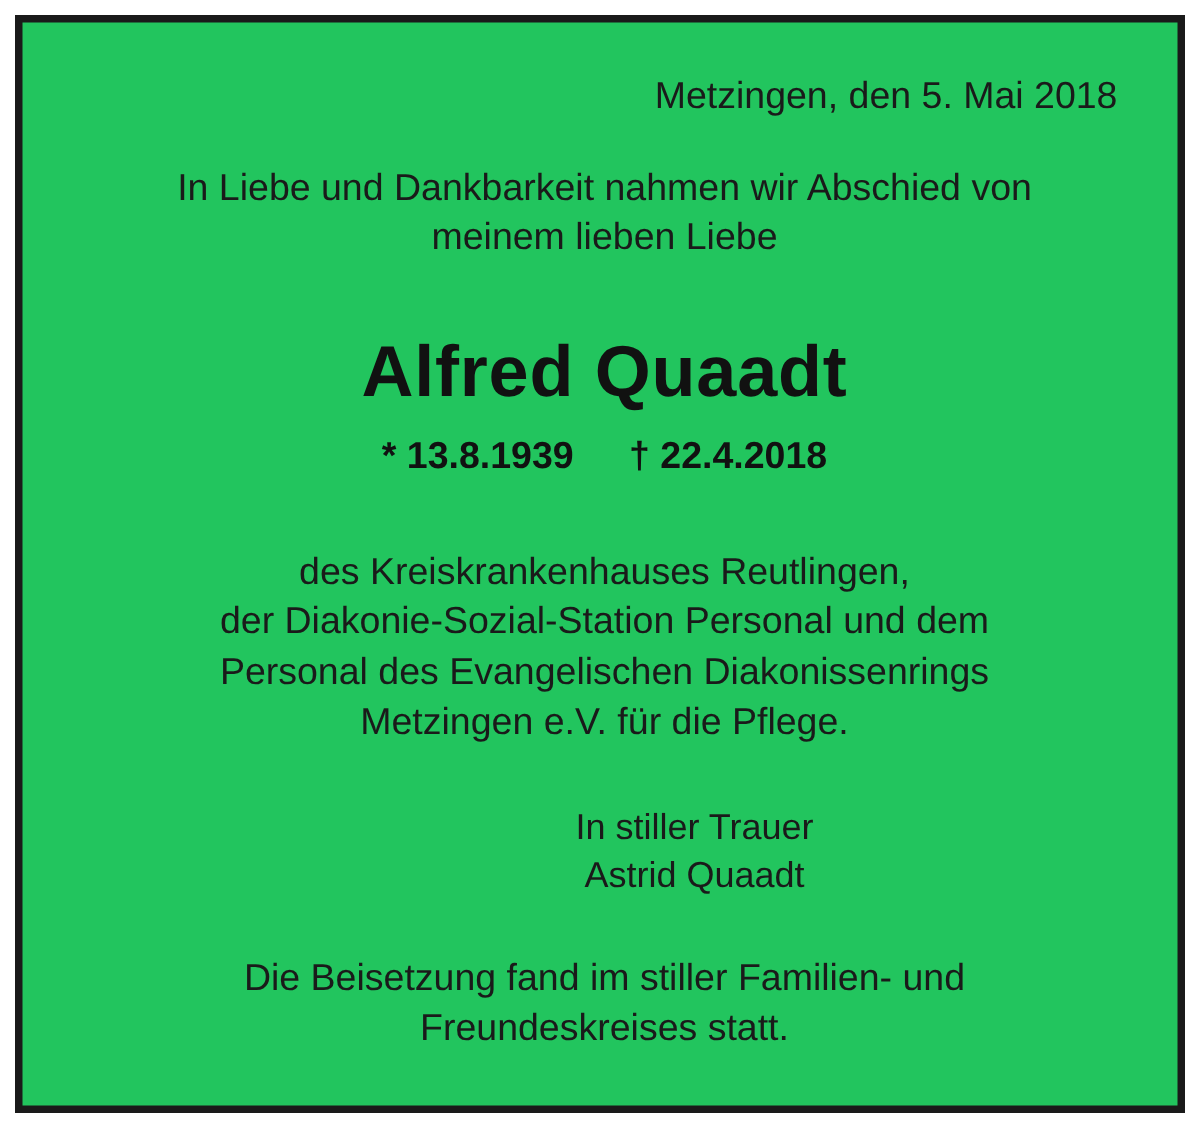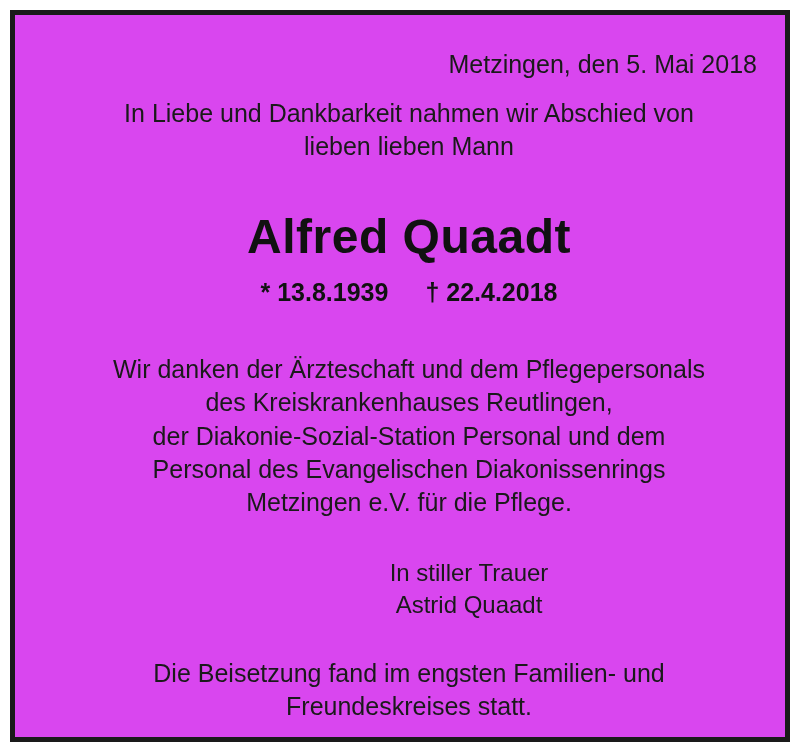--- a/index.html
+++ b/index.html
@@ -19,38 +19,38 @@
     width: 800px;
     height: 752px;
     padding: 10px;
     background: #ffffff;
   }
   .notice-frame {
     box-sizing: border-box;
     width: 100%;
     height: 100%;
     border: 5px solid #1a1a1a;
-    background: #d946ef;
-    padding: 28px 16px 20px 34px;
+    background: #22c55e;
+    padding: 28px 28px 20px 34px;
     display: flex;
     flex-direction: column;
   }
   .place-date {
     text-align: right;
     font-size: 25px;
     line-height: 1.2;
     margin-top: 6px;
     margin-right: 12px;
     color: #1a1a1a;
   }
   .intro {
     text-align: center;
     font-size: 25px;
     line-height: 1.32;
-    margin-top: 18px;
+    margin-top: 30px;
     color: #1a1a1a;
   }
   .intro .line {
     display: block;
   }
   .name {
     text-align: center;
     font-size: 48px;
     font-weight: bold;
     letter-spacing: 0.5px;
@@ -102,42 +102,41 @@
 </head>
 <body>
 
 <div class="notice">
   <div class="notice-frame">
 
     <div class="place-date">Metzingen, den 5. Mai 2018</div>
 
     <div class="intro">
       <span class="line">In Liebe und Dankbarkeit nahmen wir Abschied von</span>
-      <span class="line">lieben lieben Mann</span>
+      <span class="line">meinem lieben Liebe</span>
     </div>
 
     <div class="name">Alfred Quaadt</div>
 
     <div class="dates">
       <span class="birth">* 13.8.1939</span>
       <span class="death">† 22.4.2018</span>
     </div>
 
     <div class="thanks">
-      <span class="line">Wir danken der Ärzteschaft und dem Pflegepersonals</span>
       <span class="line">des Kreiskrankenhauses Reutlingen,</span>
       <span class="line">der Diakonie-Sozial-Station Personal und dem</span>
       <span class="line">Personal des Evangelischen Diakonissenrings</span>
       <span class="line">Metzingen e.V. für die Pflege.</span>
     </div>
 
     <div class="mourners">
       <span class="line">In stiller Trauer</span>
       <span class="line">Astrid Quaadt</span>
     </div>
 
     <div class="funeral">
-      <span class="line">Die Beisetzung fand im engsten Familien- und</span>
+      <span class="line">Die Beisetzung fand im stiller Familien- und</span>
       <span class="line">Freundeskreises statt.</span>
     </div>
 
   </div>
 </div>
 
 </body></html>

